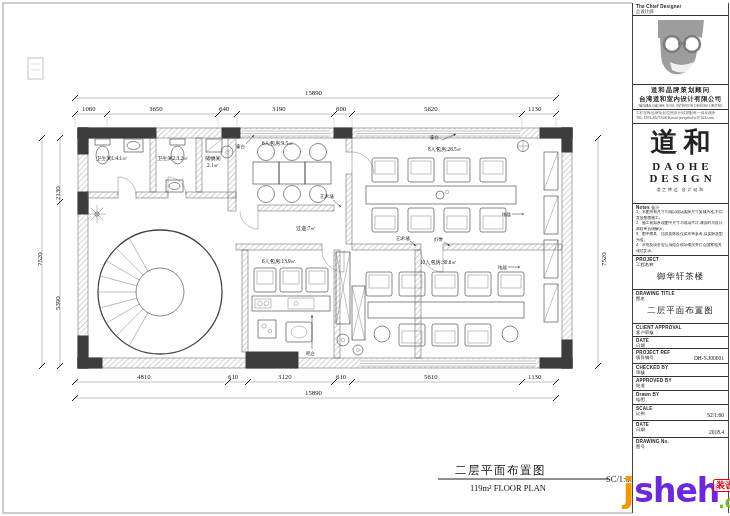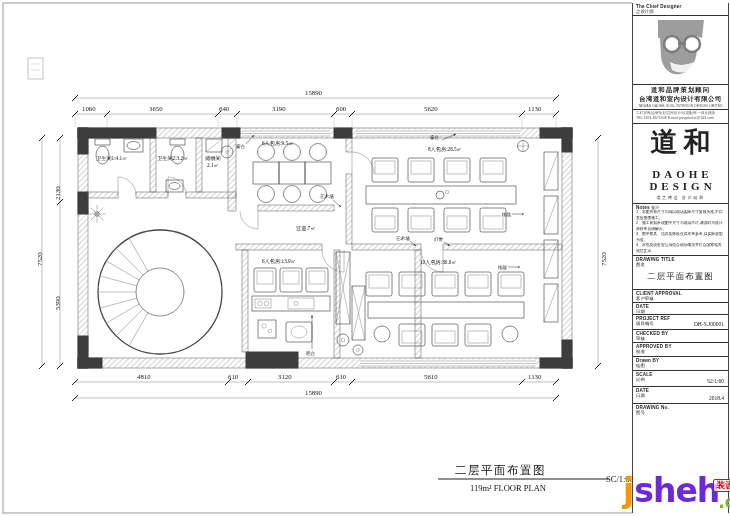--- a/index.html
+++ b/index.html
@@ -403,35 +403,40 @@
   </div>
   <div class="tb-sec" style="text-align:center;">
     <div style="font-size:6.4px;font-weight:bold;letter-spacing:1px;">道和品牌策划顾问</div>
     <div style="font-size:6.4px;font-weight:bold;letter-spacing:.5px;">台湾道和室内设计有限公司</div>
     <div style="font-size:3.2px;color:#444;letter-spacing:.2px;">TAIWAN DAOHE SOUL INTERIOR DESIGN LIMITED</div>
   </div>
   <div class="tb-sec">
     <div class="micro">工程咨询/品牌策划/空间设计/软装配饰 一体化服务</div>
     <div class="micro">TEL:1391-8575508  E-mail:jiangdaohe@163.com</div>
   </div>
-  <div class="tb-sec" style="padding:4px 0 3px;">
+  <div class="tb-sec" style="padding:4px 0 11px;">
     <div class="brand-cn">道和</div>
-    <div class="brand-en" style="margin-top:12px;">DAOHE</div>
+    <div class="brand-en" style="margin-top:4px;">DAOHE</div>
     <div class="brand-en">DESIGN</div>
     <div class="tagline">道之博达  音声动和</div>
   </div>
   <div class="tb-sec">
     <span class="tb-en">Notes</span>
     <span class="tb-cn">备注</span>
     <div class="notes-line">1、本图所有尺寸均须以现场实际尺寸复核为准,不得直接量图施工。</div>
     <div class="notes-line">2、施工前如发现图中尺寸与现场不符,请及时与设计师联系协调解决。</div>
     <div class="notes-line">3、图中家具、洁具及陈设仅供布置参考,以实际选型为准。</div>
     <div class="notes-line">4、水电及设备定位须结合现场情况并符合国家相关规范要求。</div>
   </div>
   <div class="tb-sec">
+    <div class="tb-en">PROJECT</div>
+    <div class="tb-cn">工程名称</div>
+    <div class="tb-center">御华轩茶楼</div>
+  </div>
+  <div class="tb-sec">
     <div class="tb-en">DRAWING TITLE</div>
     <div class="tb-cn">图名</div>
     <div class="tb-center">二层平面布置图</div>
   </div>
   <div class="tb-sec" style="height:10px;">
     <div class="tb-en">CLIENT APPROVAL</div>
     <div class="tb-cn">客户审核</div>
   </div>
   <div class="tb-sec" style="height:9px;">
     <div class="tb-en">DATE</div>

